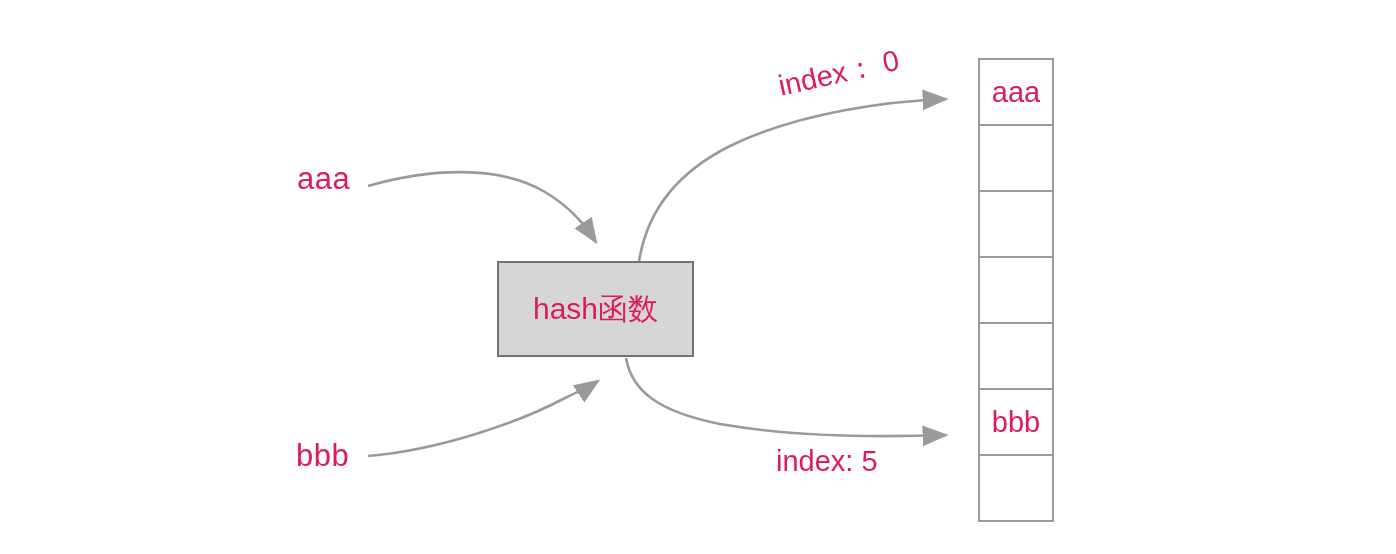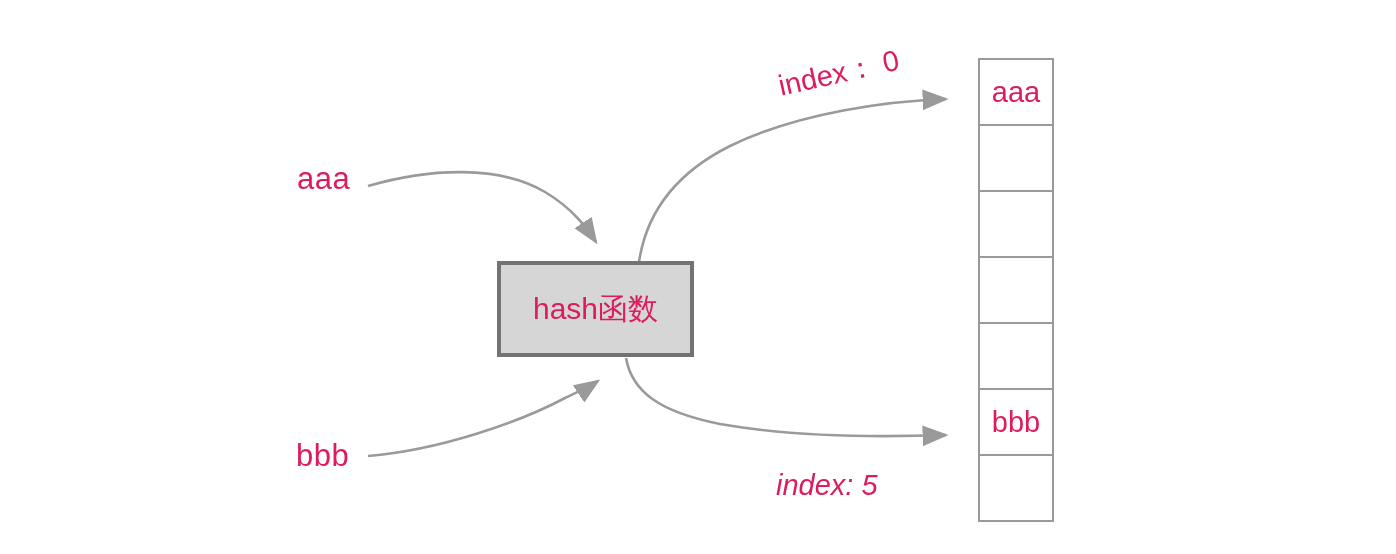--- a/index.html
+++ b/index.html
@@ -40,21 +40,21 @@
   #key-bbb { left: 296px; top: 440px; }
 
   
   #hash-box {
     position: absolute;
     left: 497px;
     top: 261px;
     width: 197px;
     height: 96px;
     background: #d6d6d6;
-    border: 4px solid #737373;
+    border: 2px solid #737373;
     box-sizing: border-box;
     display: flex;
     align-items: center;
     justify-content: center;
   }
   #hash-box-label {
     font-size: 30px;
     color: #DC1C5C;
     white-space: nowrap;
     line-height: 1;
@@ -69,22 +69,21 @@
     line-height: 1;
   }
   #edge-label-top {
     left: 779px;
     top: 72px;
     transform: rotate(-12.5deg);
     transform-origin: left center;
   }
   #edge-label-bottom {
     left: 776px;
-    top: 471px;
-    font-style: italic;
+    top: 447px;
   }
 
   
   #bucket-array {
     position: absolute;
     left: 978px;
     top: 58px;
     width: 76px;
     border: 2px solid #9a9a9a;
     border-bottom: none;

